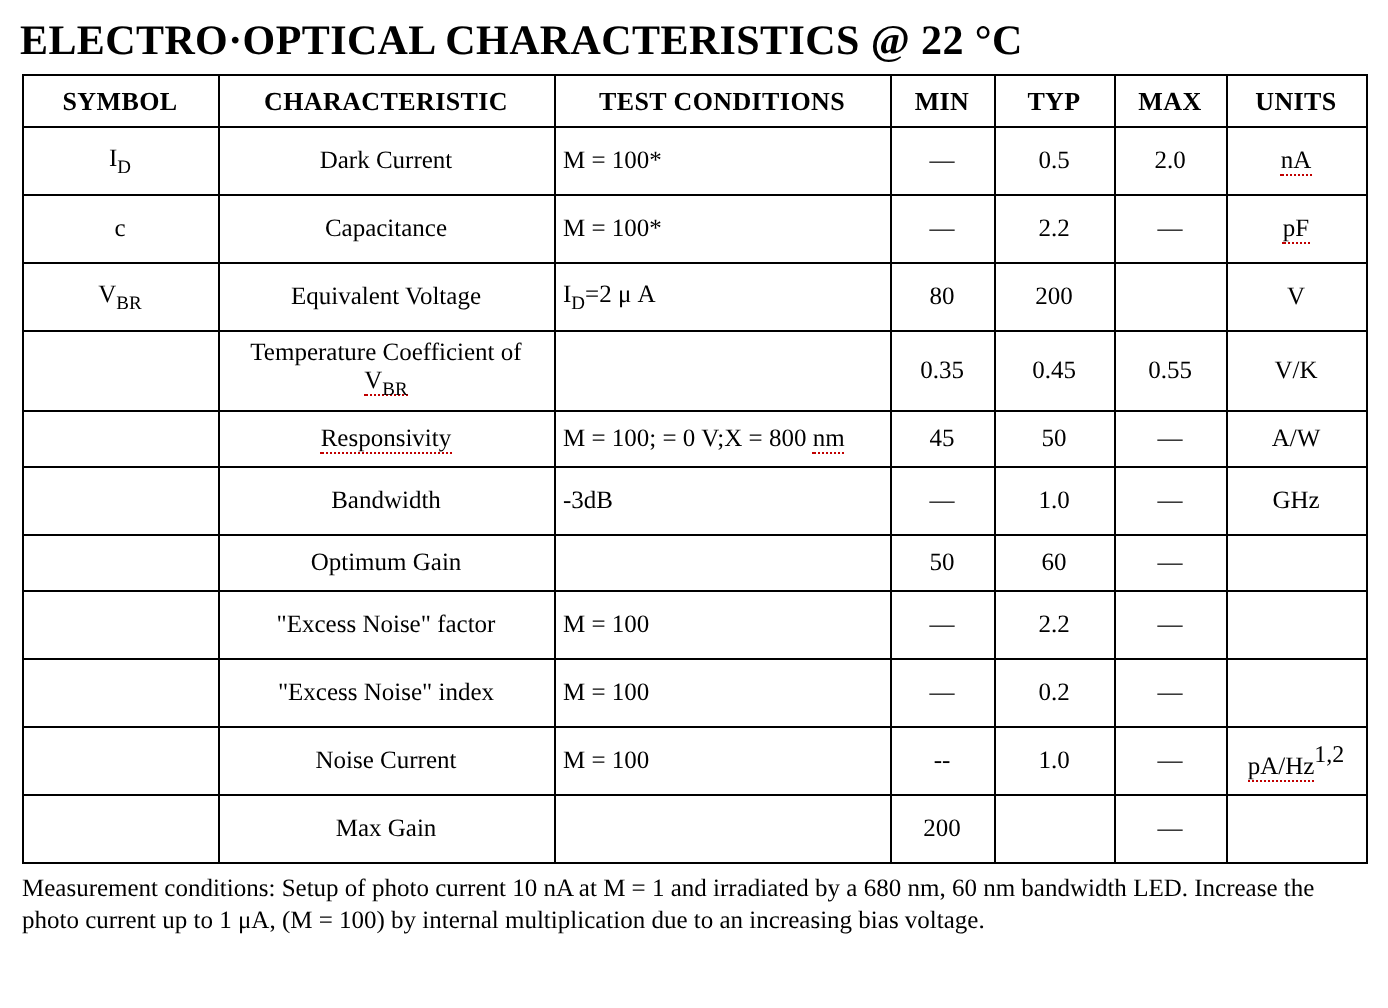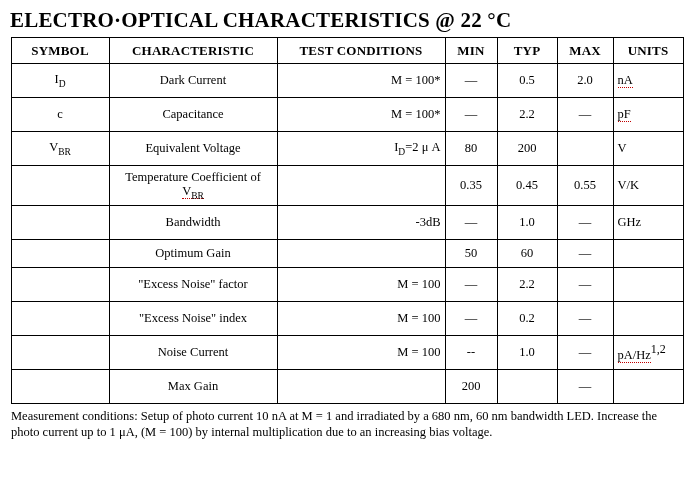--- a/index.html
+++ b/index.html
@@ -53,28 +53,28 @@
     letter-spacing: 0.2px;
   }
   td.c-sym {
     text-align: center;
   }
   td.c-char {
     text-align: center;
     padding-left: 6px;
   }
   td.c-cond {
-    text-align: right;
+    text-align: left;
     padding-left: 5px;
   }
   td.c-num {
     text-align: center;
   }
   td.c-units {
-    text-align: left;
+    text-align: center;
   }
   .tall {
     height: 40px;
   }
   .tall2 {
     height: 34px;
   }
   .sub {
     font-size: 9.5px;
     vertical-align: sub;
@@ -161,20 +161,29 @@
       <tr class="tall">
         <td class="c-sym"></td>
         <td class="c-char wrapcell">Temperature Coefficient of<br><span class="ulred">V<span class="sub">BR</span></span></td>
         <td class="c-cond"></td>
         <td class="c-num">0.35</td>
         <td class="c-num">0.45</td>
         <td class="c-num">0.55</td>
         <td class="c-units">V/K</td>
       </tr>
 
+      <tr>
+        <td class="c-sym"></td>
+        <td class="c-char"><span class="ulred">Responsivity</span></td>
+        <td class="c-cond">M = 100; = 0 V;X = 800 <span class="ulred">nm</span></td>
+        <td class="c-num">45</td>
+        <td class="c-num">50</td>
+        <td class="c-num">—</td>
+        <td class="c-units">A/W</td>
+      </tr>
 
       <tr class="tall2">
         <td class="c-sym"></td>
         <td class="c-char">Bandwidth</td>
         <td class="c-cond">-3dB</td>
         <td class="c-num">—</td>
         <td class="c-num">1.0</td>
         <td class="c-num">—</td>
         <td class="c-units">GHz</td>
       </tr>

